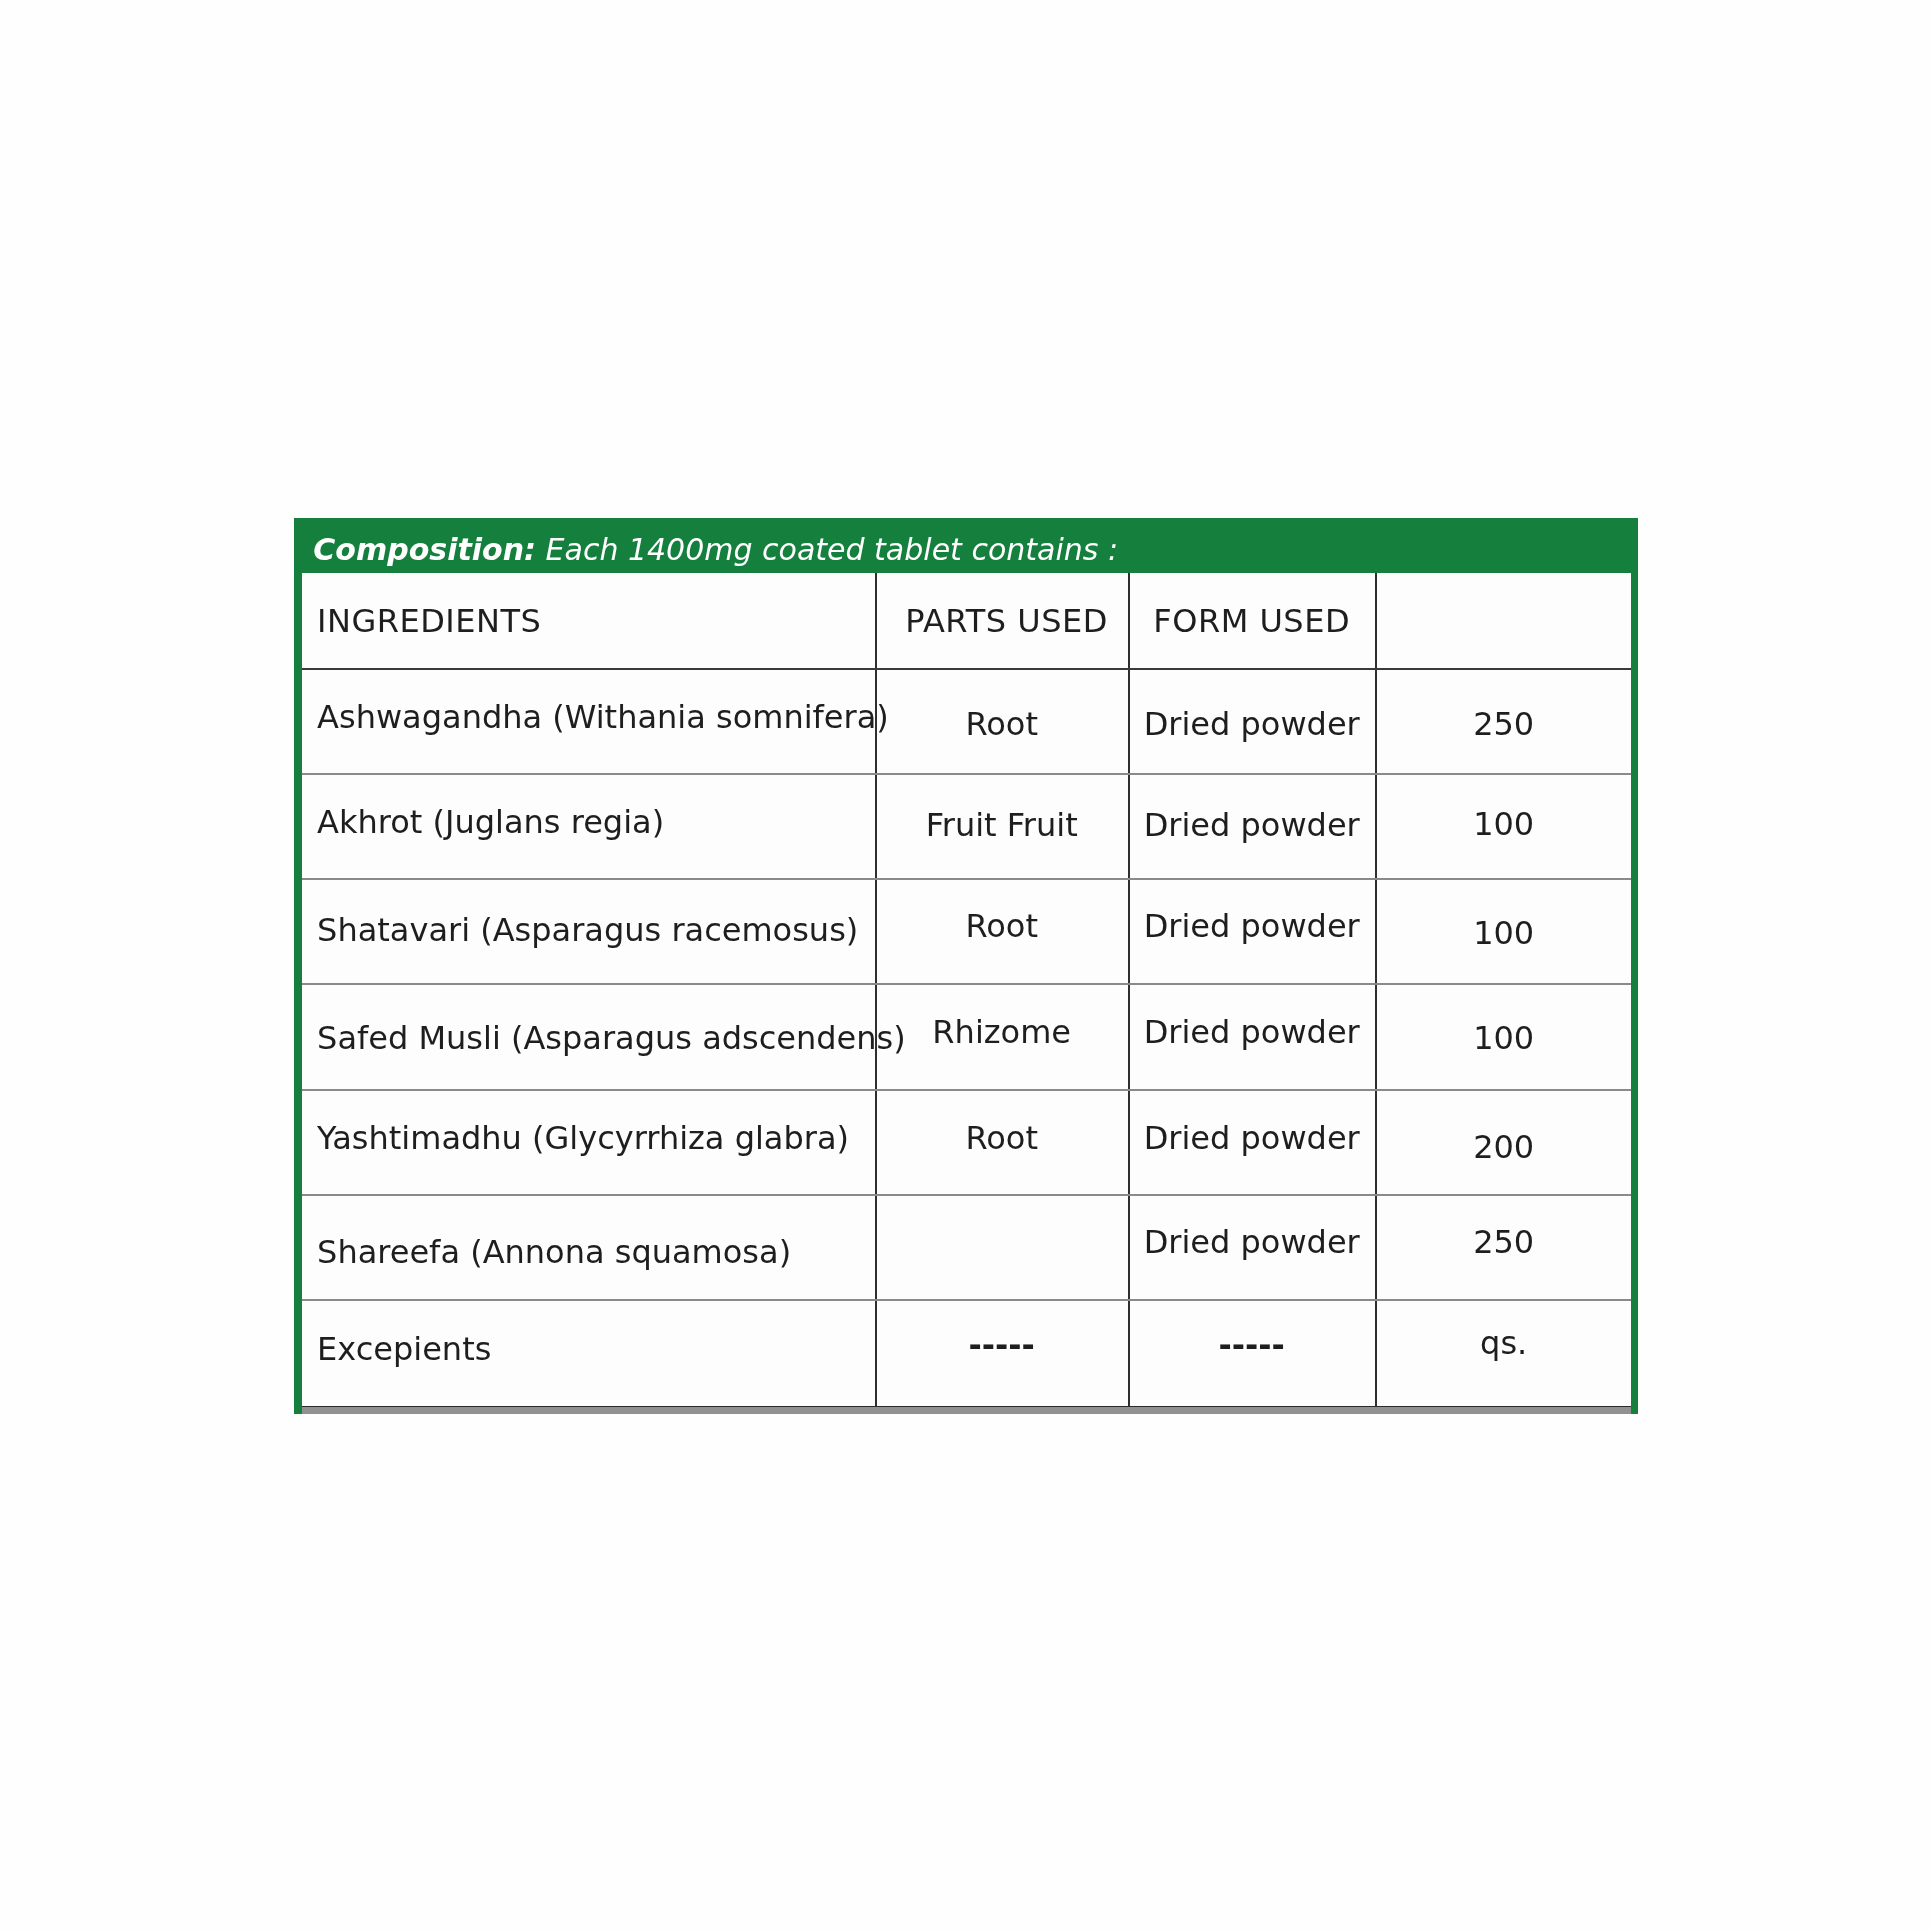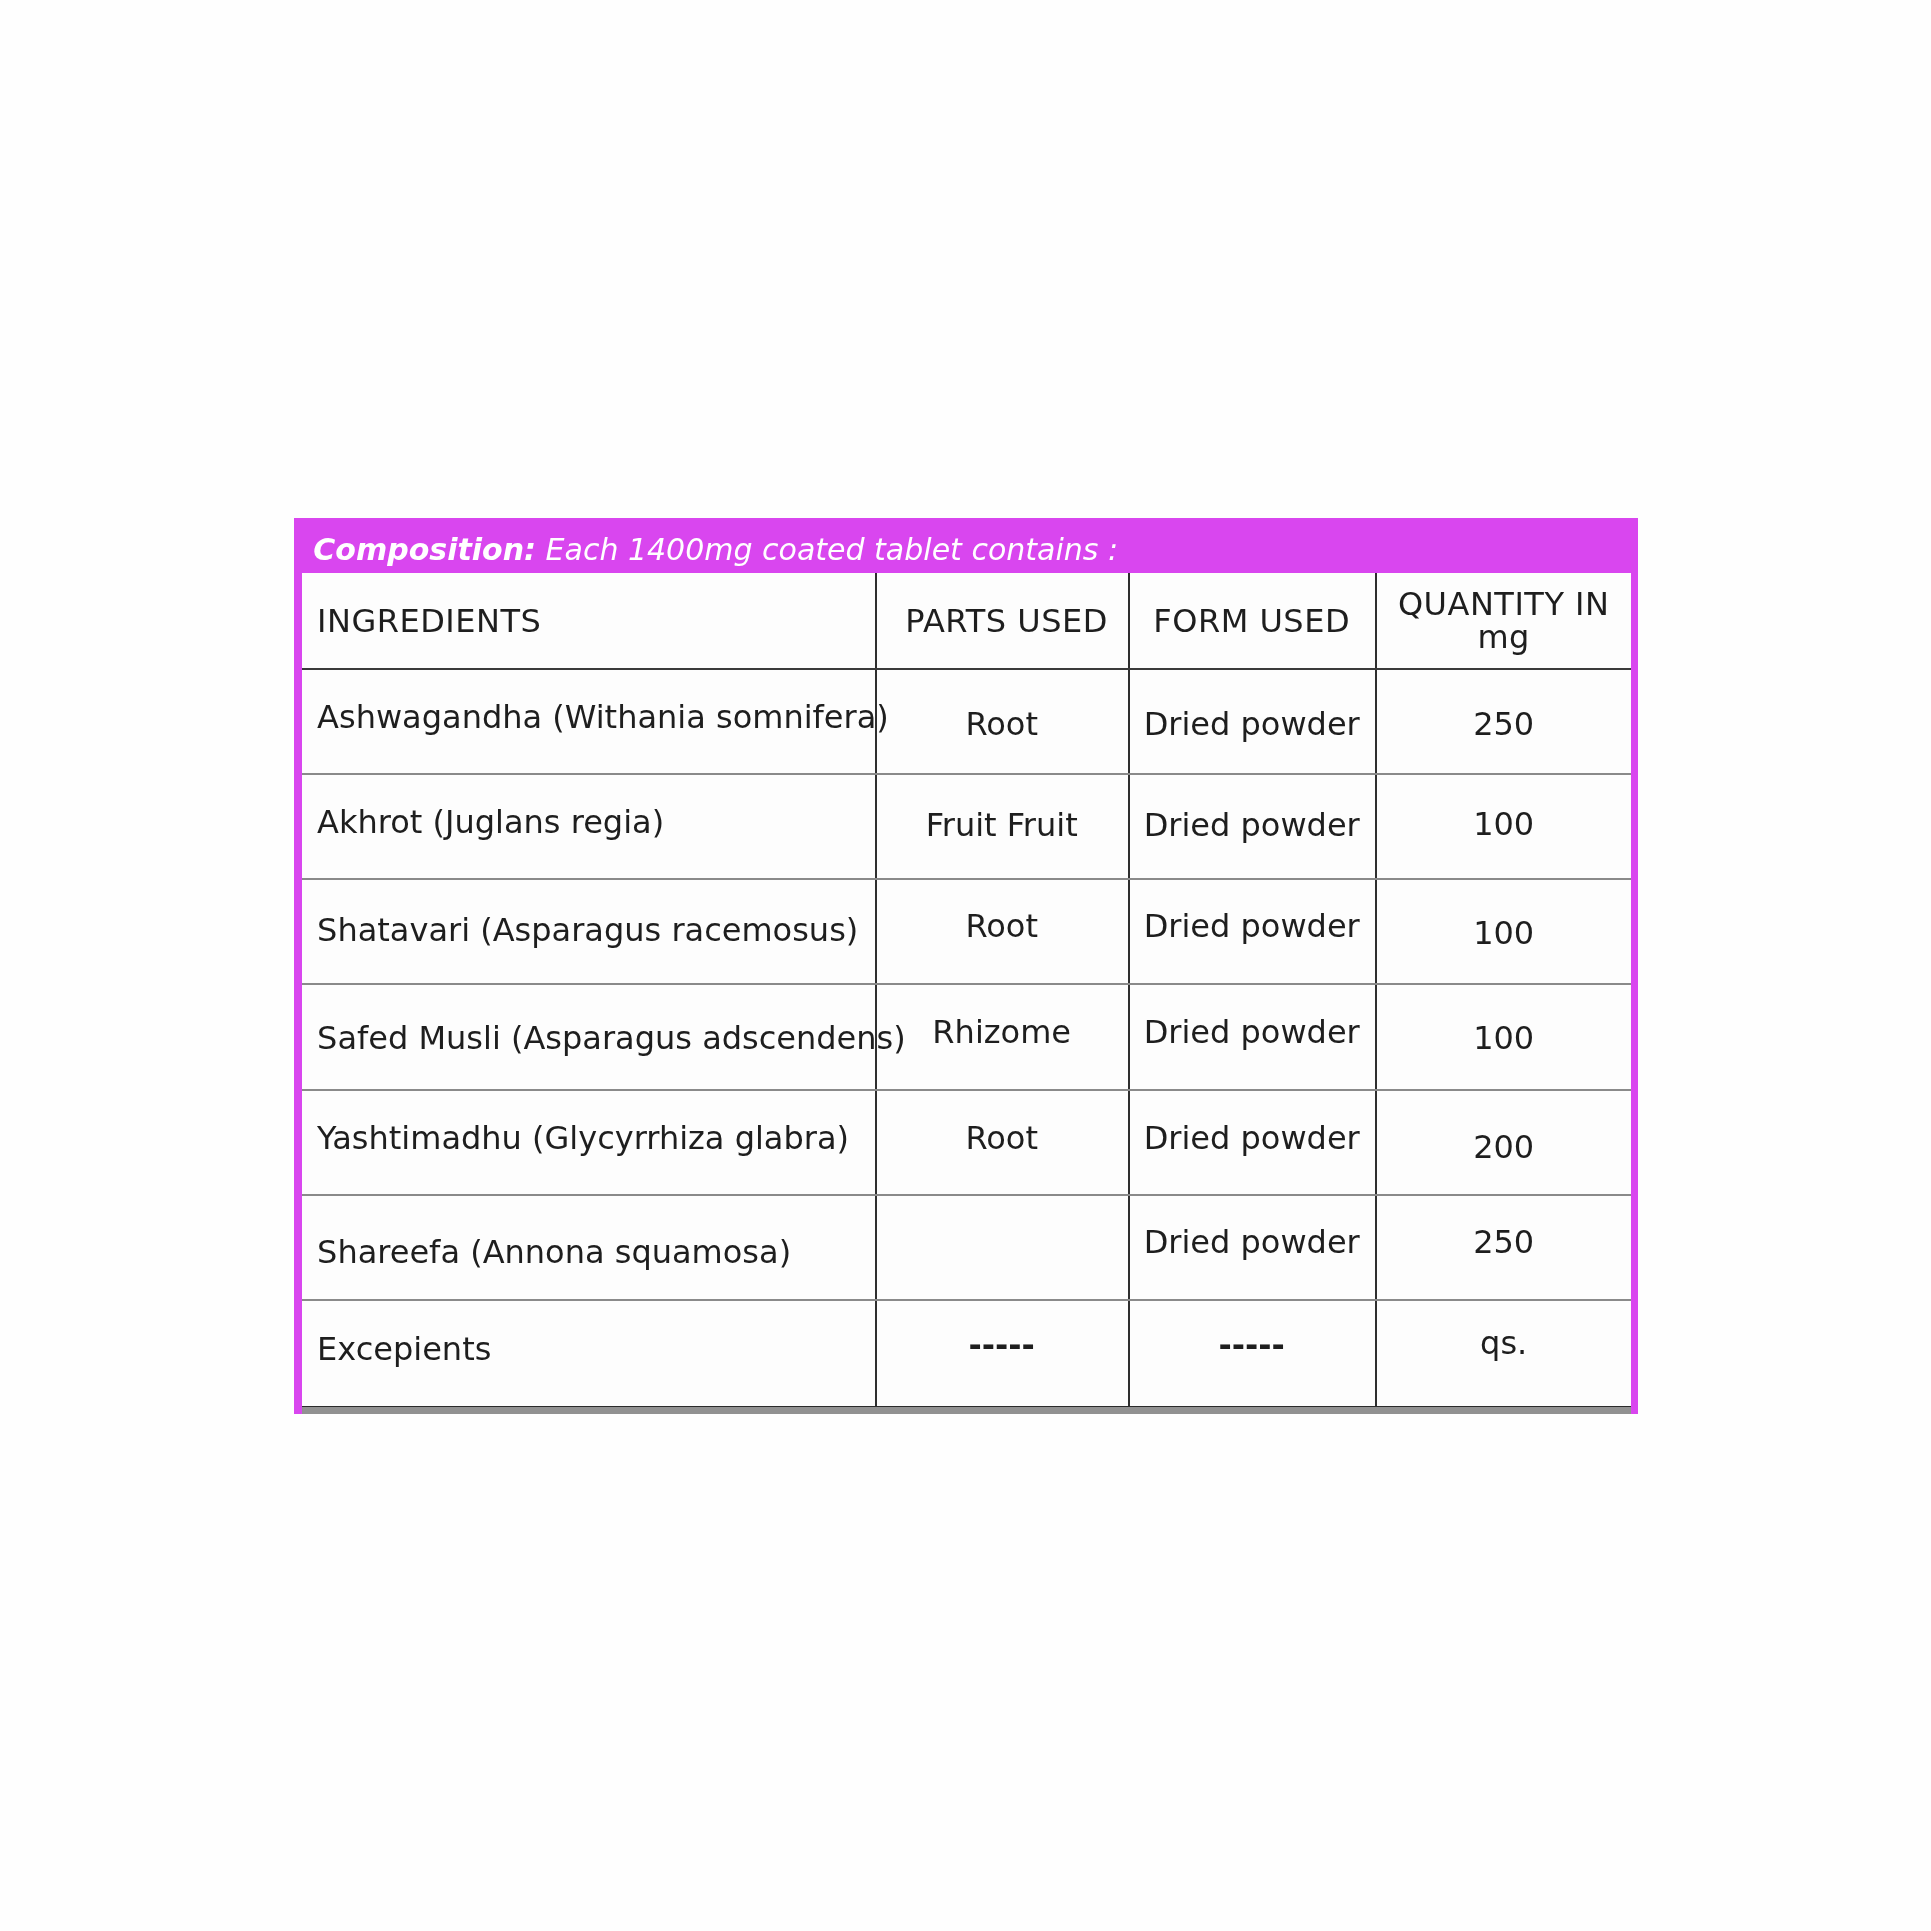--- a/index.html
+++ b/index.html
@@ -1,18 +1,18 @@
 <!DOCTYPE html>
 <html><head>
 <meta charset="utf-8">
 <style>
   html, body { margin:0; padding:0; }
   body { width:1931px; height:1931px; background:#fefefe; position:relative; overflow:hidden;
          font-family:"DejaVu Sans", "Liberation Sans", sans-serif; color:#1e1e1e; }
-  .frame { position:absolute; left:294px; top:518px; width:1344px; height:896px; background:#d946ef; }
+  .frame { position:absolute; left:294px; top:518px; width:1344px; height:896px; background:#15803d; }
   .title { position:absolute; left:19.3px; top:0; height:55px; line-height:64px; color:#fff;
            font-size:30px; font-style:italic; white-space:nowrap; }
   .title b { font-weight:bold; }
   .tbl { position:absolute; left:7.7px; top:55px; width:1329px; height:841px; background:#fdfdfd; }
   .vline { position:absolute; top:0; width:1.9px; height:834px; background:#2e2e2e; }
   .hline { position:absolute; left:0; width:1329px; height:1.9px; background:#8a8a8a; }
   .hline.dark { background:#3a3a3a; }
   .bottom { position:absolute; left:0; top:833px; width:1329px; height:7.7px; background:#919191; border-top:1.9px solid #2a2a2a; box-sizing:border-box; }
   .cell { position:absolute; display:flex; align-items:center; font-size:32px; white-space:nowrap; }
   .cell.c { justify-content:center; }
@@ -40,24 +40,20 @@
     <div class="hline" style="top:305px"></div>
     <div class="hline" style="top:410px"></div>
     <div class="hline" style="top:516px"></div>
     <div class="hline" style="top:621px"></div>
     <div class="hline" style="top:726px"></div>
     <div class="bottom"></div>
 
     <div class="cell l hdr" style="left:0;top:0;width:573px;height:95px">INGREDIENTS</div>
     <div class="cell c hdr" style="left:574px;top:0;width:252px;height:95px;padding-left:9.7px;box-sizing:border-box">PARTS USED</div>
     <div class="cell c hdr" style="left:828px;top:0;width:244px;height:95px">FORM USED</div>
-    <div class="cell c hdr qty-hdr" style="left:1075px;top:15.4px;width:254px;height:75px;justify-content:flex-start">
-      <span>QUANTITY IN</span>
-      <span>mg</span>
-    </div>
 
     <div class="cell l" style="left:0;top:97px;width:573px;height:94px">Ashwagandha (Withania somnifera)</div>
     <div class="cell c" style="left:574px;top:102px;width:252px;height:98px">Root</div>
     <div class="cell c" style="left:828px;top:102px;width:244px;height:98px">Dried powder</div>
     <div class="cell c" style="left:1075px;top:102px;width:254px;height:98px">250</div>
 
     <div class="cell l" style="left:0;top:202px;width:573px;height:94px">Akhrot (Juglans regia)</div>
     <div class="cell c" style="left:574px;top:202px;width:252px;height:99px">Fruit Fruit</div>
     <div class="cell c" style="left:828px;top:202px;width:244px;height:99px">Dried powder</div>
     <div class="cell c" style="left:1075px;top:202px;width:254px;height:97px">100</div>

